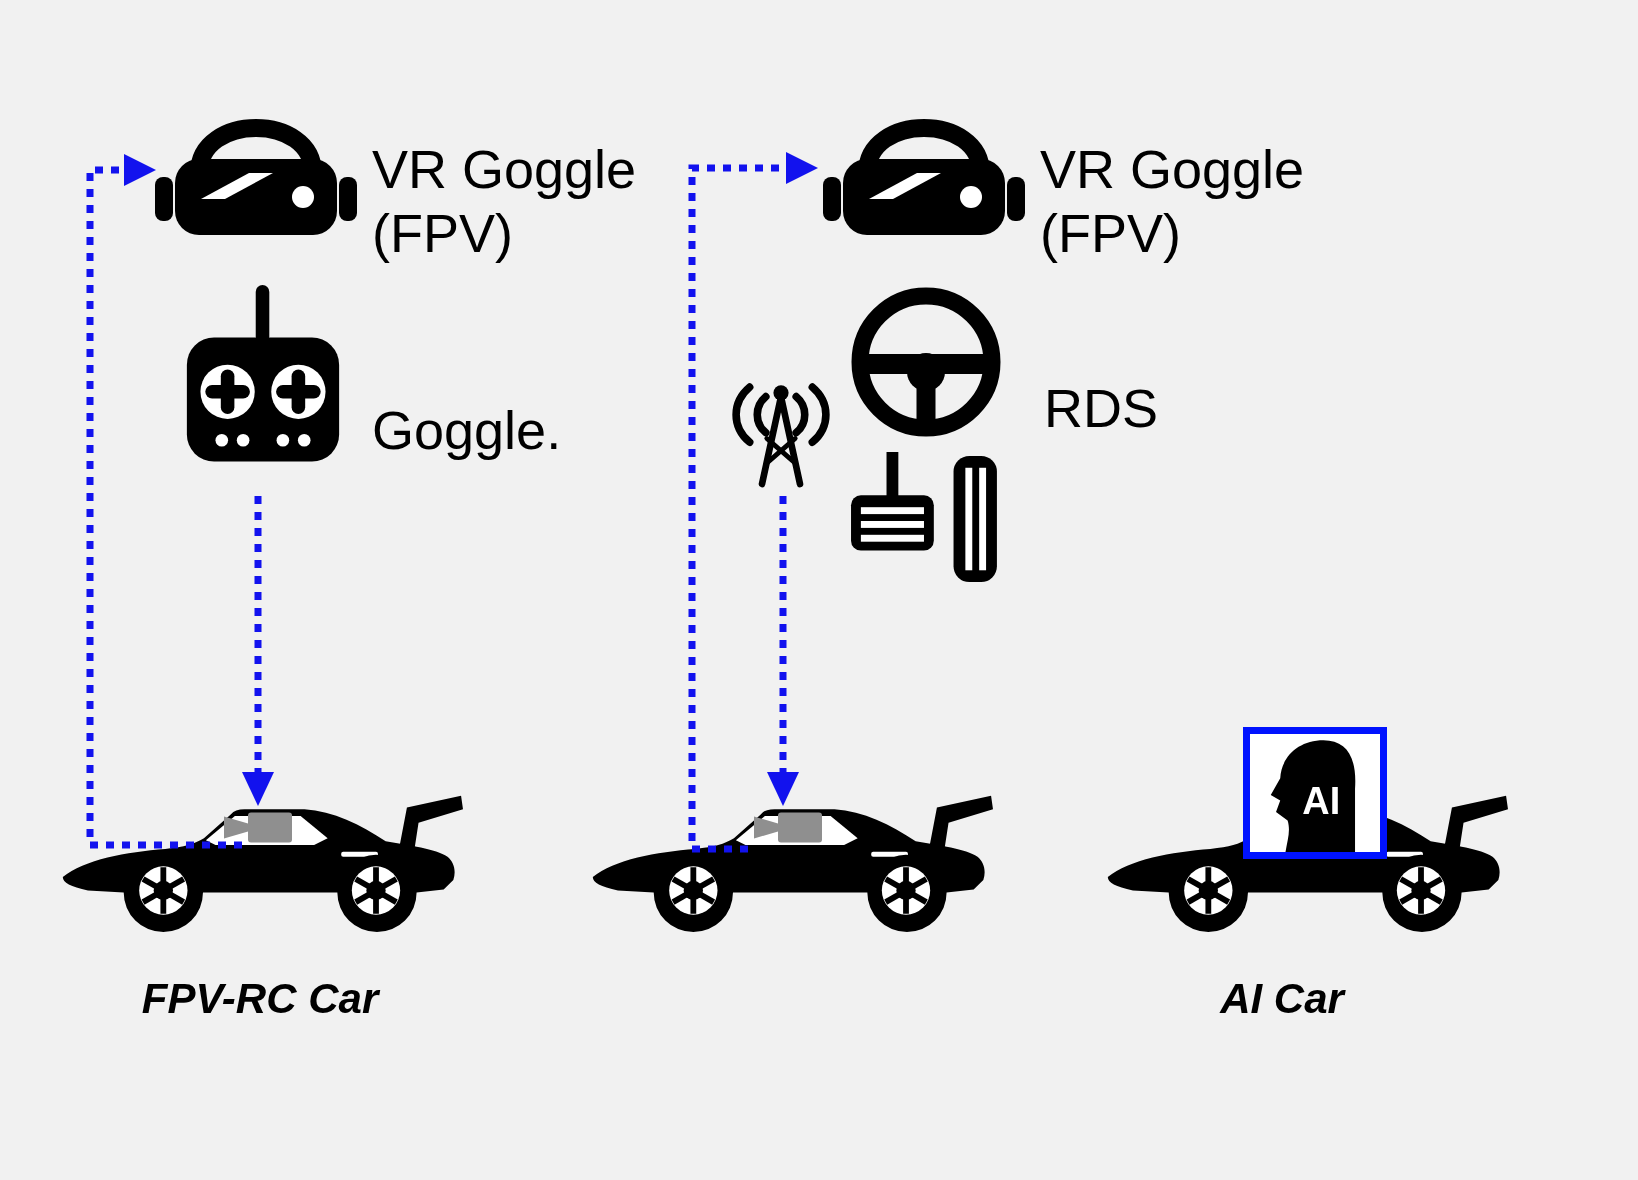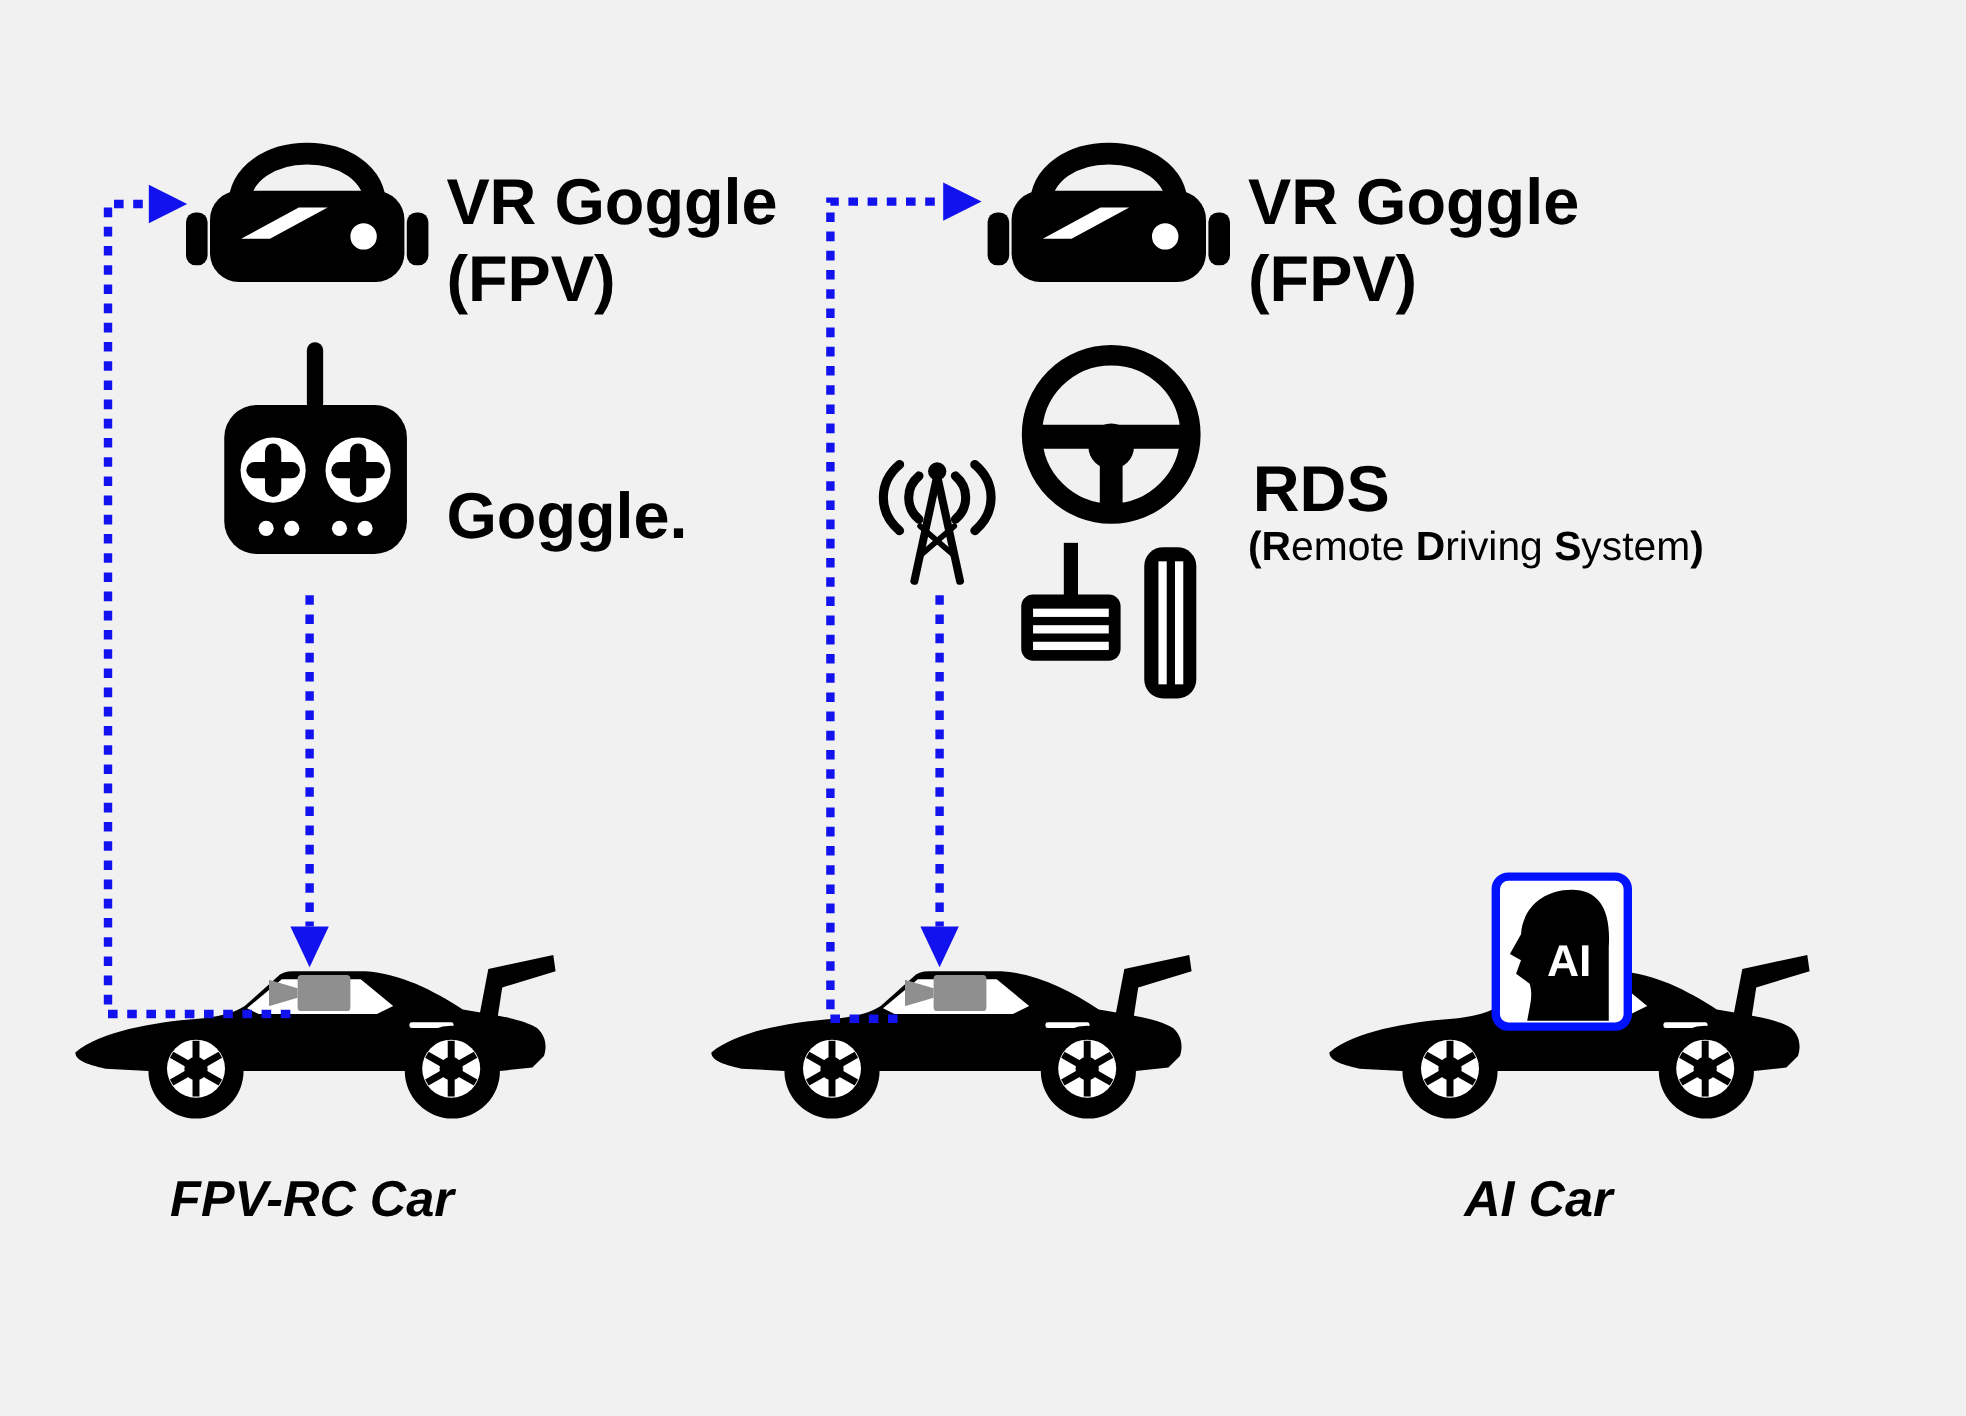--- a/index.html
+++ b/index.html
@@ -30,37 +30,37 @@
   .antenna    { left: 724px; top: 362px; width: 114px; height: 130px; }
   .pedals     { left: 842px; top: 452px; width: 160px; height: 138px; }
   .car-1      { left: 55px;   top: 790px; width: 410px; height: 145px; }
   .car-2      { left: 585px;  top: 790px; width: 410px; height: 145px; }
   .car-3      { left: 1100px; top: 790px; width: 410px; height: 145px; }
   .camera-1   { left: 224px; top: 810px; width: 70px; height: 35px; }
   .camera-2   { left: 754px; top: 810px; width: 70px; height: 35px; }
 
   
   .ai-chip {
-    left: 1243px; top: 727px; width: 117px; height: 132px;
+    left: 1243px; top: 727px; width: 144px; height: 132px;
     background: #ffffff;
     border: 7px solid var(--ai-border);
-    border-radius: 14px;
+    border-radius: 0;
     z-index: 6;
   }
   .ai-chip svg { width: 100%; height: 100%; display: block; }
   .ai-text {
     fill: #ffffff;
     font-family: "Liberation Sans", sans-serif;
     font-weight: bold;
     font-size: 36px;
   }
 
   
   .lbl { position: absolute; white-space: nowrap; }
-  .big   { font-size: 54px; font-weight: bold; line-height: 64px; }
+  .big   { font-size: 54px; font-weight: normal; line-height: 64px; }
   .goggle-label-1 { left: 372px;  top: 137px; }
   .goggle-label-2 { left: 1040px; top: 137px; }
   .propo-label    { left: 372px;  top: 398px; }
   .rds-label      { left: 1044px; top: 376px; }
   .rds-sub {
     left: 1040px; top: 436px;
     font-size: 34px; font-weight: normal; line-height: 40px;
   }
   .rds-sub .b { font-weight: bold; }
   .car-label {
@@ -230,21 +230,20 @@
       <use href="#sym-antenna"></use>
     </svg>
   <svg class="abs steering" viewBox="0 0 152 152">
       <use href="#sym-steering"></use>
     </svg>
   <svg class="abs pedals" viewBox="0 0 160 140">
       <use href="#sym-pedals"></use>
     </svg>
 
   <div class="lbl big rds-label">RDS</div>
-  <div class="lbl rds-sub"><span class="b">(</span><span class="b">R</span><span>emote </span><span class="b">D</span><span>riving </span><span class="b">S</span><span>ystem</span><span class="b">)</span></div>
 
   <svg class="abs car-2" viewBox="0 0 424 150">
       <use href="#sym-car"></use>
     </svg>
   <svg class="abs camera-2" viewBox="0 0 70 34">
       <use href="#sym-camera"></use>
     </svg>
 
   <svg class="abs car-3" viewBox="0 0 424 150">
       <use href="#sym-car"></use>

